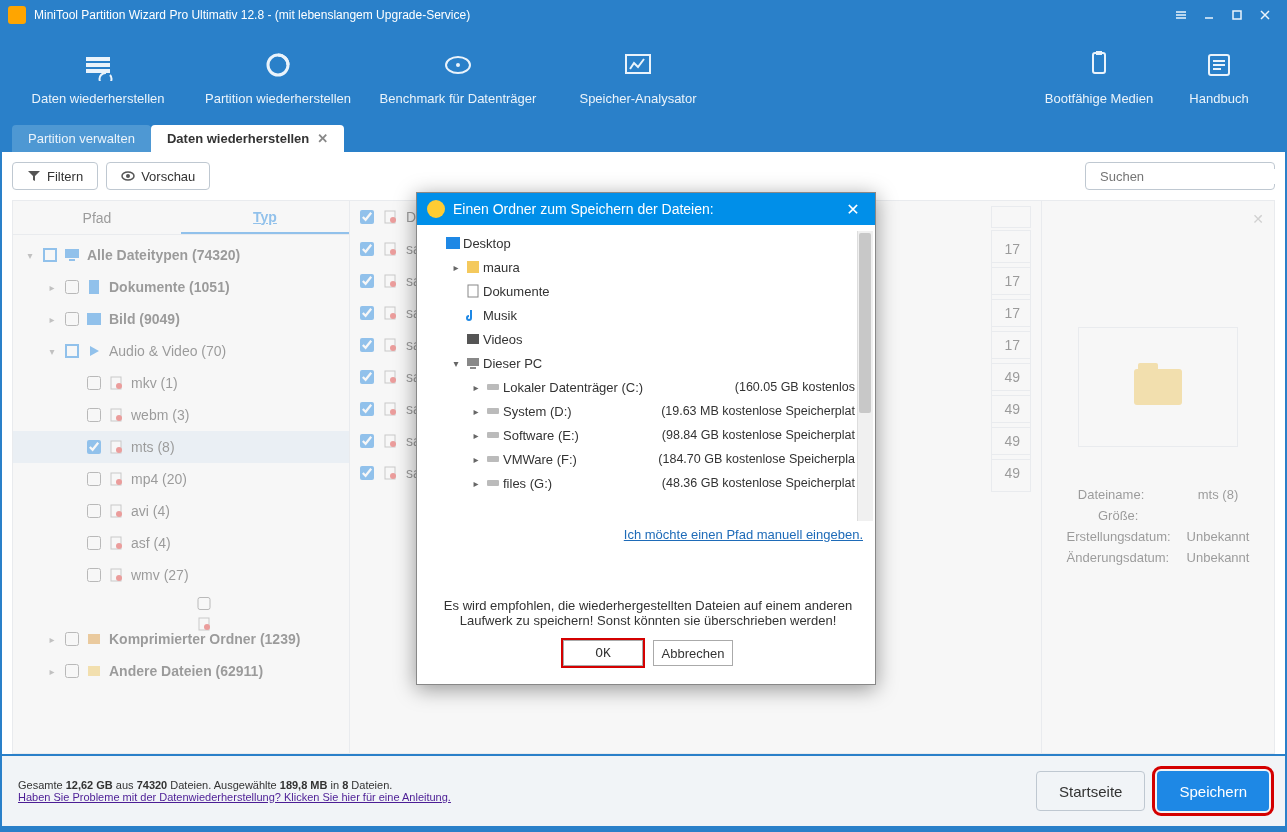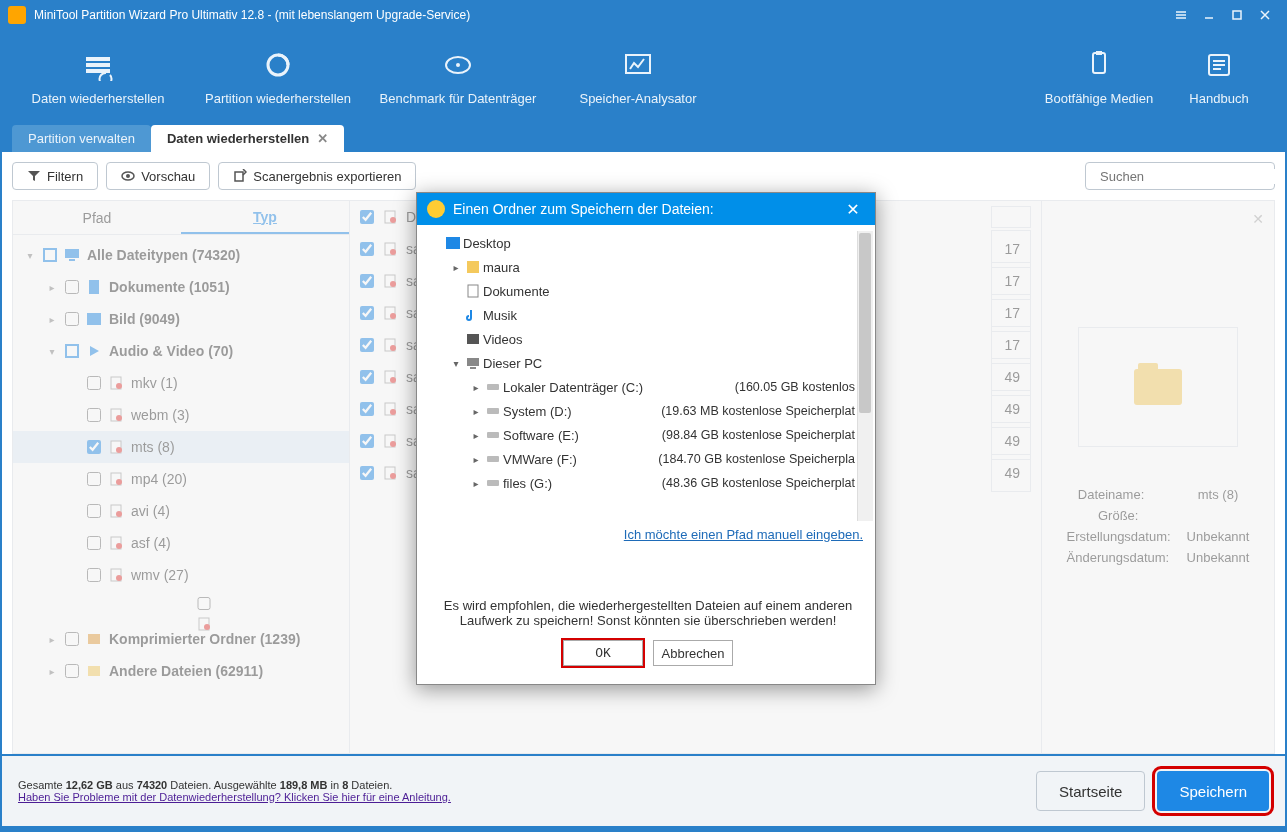--- a/index.html
+++ b/index.html
@@ -208,27 +208,20 @@
         </svg>
       <span>Filtern</span>
     </div>
     <div class="btn">
       <svg viewBox="0 0 14 14">
           <ellipse cx="7" cy="7" rx="6" ry="4" fill="none" stroke="#555" stroke-width="1.5"></ellipse>
           <circle cx="7" cy="7" r="2" fill="#555"></circle>
         </svg>
       <span>Vorschau</span>
     </div>
-    <div class="btn">
-      <svg viewBox="0 0 14 14">
-          <rect x="2" y="3" width="8" height="9" fill="none" stroke="#555" stroke-width="1.5"></rect>
-          <path d="M10 6l3-3-3-3" fill="none" stroke="#555" stroke-width="1.5"></path>
-        </svg>
-      <span>Scanergebnis exportieren</span>
-    </div>
     <div class="spacer"></div>
     <div class="search-box">
       <svg viewBox="0 0 14 14">
           <circle cx="6" cy="6" r="4" fill="none" stroke="#888" stroke-width="1.5"></circle>
           <path d="M9 9l4 4" stroke="#888" stroke-width="1.5"></path>
         </svg>
       <input placeholder="Suchen" style="">
     </div>
   </div>
 
@@ -273,21 +266,21 @@
             <span class="lbl" style="font-weight:600">Bild (9049)</span>
           </div>
           <div class="tree-row" style="padding-left: 32px;">
             <span class="chev">▾</span>
             <span class="chkbox-blue"></span>
             <span class="ficon">
               <svg width="18" height="18" viewBox="0 0 18 18">
                 <polygon points="5,4 14,9 5,14" fill="#1e88e5"></polygon>
               </svg>
             </span>
-            <span class="lbl" style="font-weight:700">Audio &amp; Video (70)</span>
+            <span class="lbl" style="font-weight:400">Audio &amp; Video (70)</span>
           </div>
           <div class="tree-row" style="padding-left: 54px;">
             <span class="chev"></span>
             <input type="checkbox" style="">
             <span class="ficon">
               <svg width="16" height="16" viewBox="0 0 16 16">
                 <rect x="3" y="2" width="10" height="12" fill="#fff" stroke="#999"></rect>
                 <circle cx="11" cy="11" r="3" fill="#e53935"></circle>
               </svg>
             </span>

